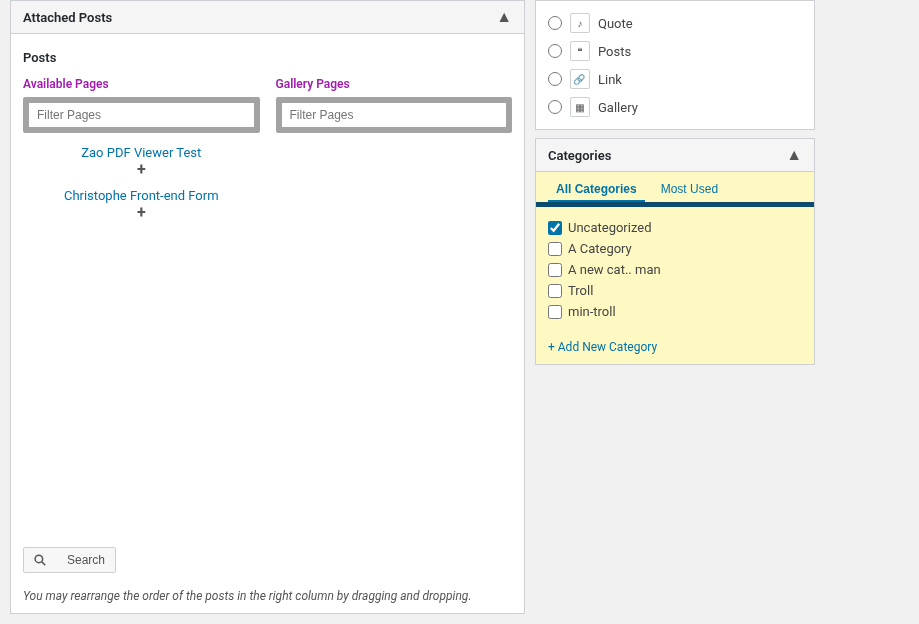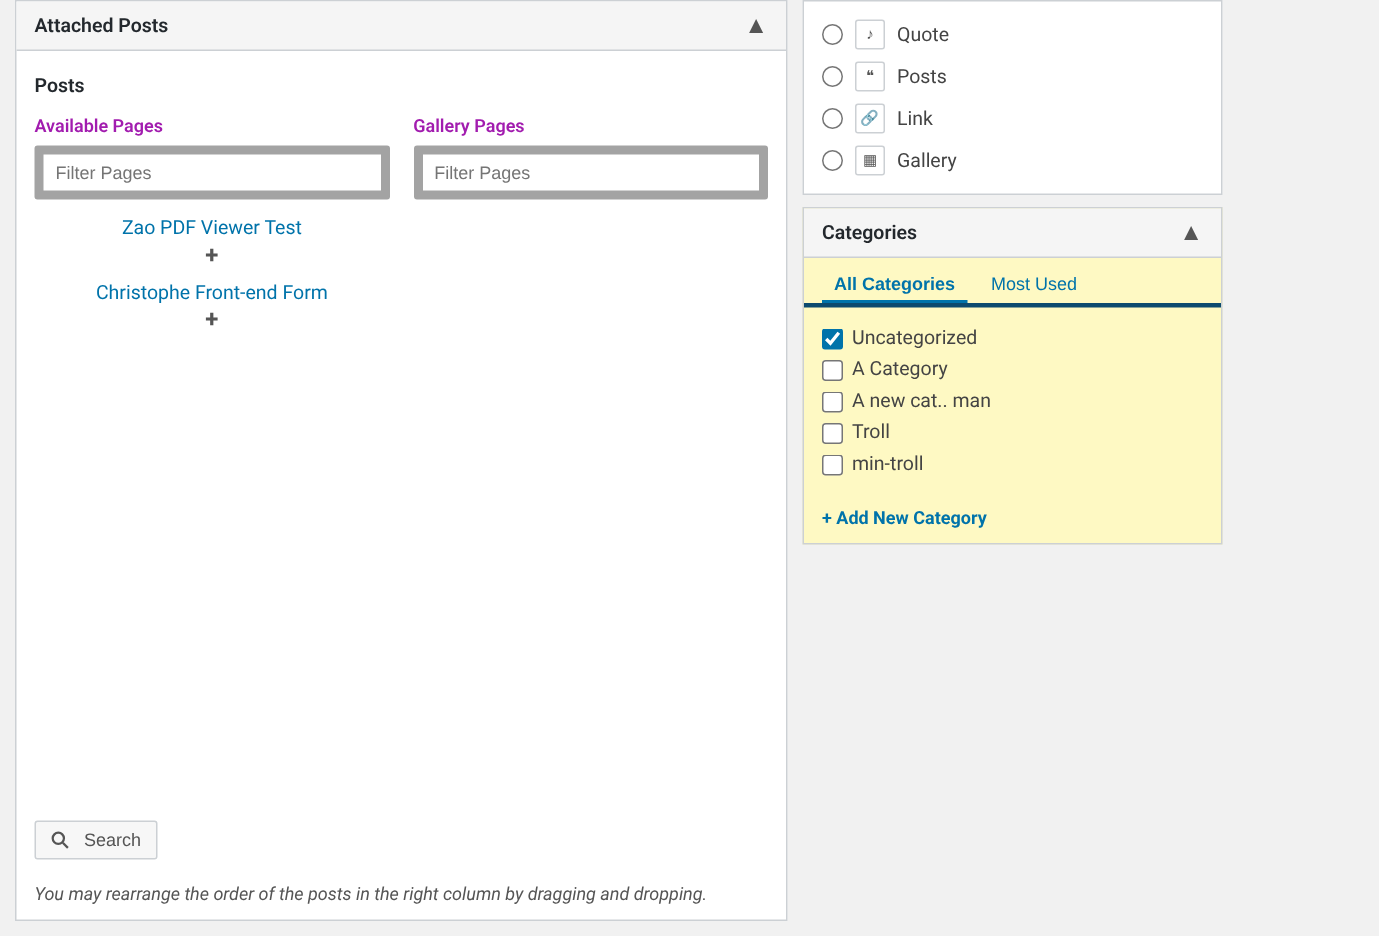--- a/index.html
+++ b/index.html
@@ -101,21 +101,21 @@
       padding: 2px 4px;
     }
     .search-area {
       position: absolute;
       bottom: 40px;
       left: 12px;
     }
     .search-button {
       display: flex;
       align-items: center;
-      gap: 10px;
+      gap: 21px;
       border: 1px solid #ccd0d4;
       background: #f7f7f7;
       padding: 5px 10px;
       border-radius: 2px;
       cursor: pointer;
       font-size: 12px;
       color: #555;
     }
     .search-icon-svg {
       width: 12px;
@@ -185,21 +185,21 @@
       border-bottom: 1px solid #ccd0d4;
       padding: 8px 12px;
     }
     .categories-title {
       font-weight: 600;
       font-size: 13px;
       color: #23282d;
     }
     .cat-tabs {
       display: flex;
-      border-bottom: 3px solid #0c4a6e;
+      border-bottom: 5px solid #0c4a6e;
       padding: 6px 12px 0;
       gap: 8px;
     }
     .cat-tab {
       padding: 4px 8px;
       font-size: 12px;
       cursor: pointer;
       color: #555;
       border: none;
       background: none;
@@ -233,21 +233,20 @@
       accent-color: #0073aa;
       cursor: pointer;
     }
     .add-cat-link {
       display: block;
       color: #0073aa;
       text-decoration: none;
       font-size: 12px;
       padding: 8px 12px 10px;
       cursor: pointer;
-      font-weight: bold;
     }
   </style>
 </head>
 <body>
 
 <div class="page-wrapper">
 
   <div class="left-panel">
     <div class="panel-header">
       <span class="panel-header-title">Attached Posts</span>

